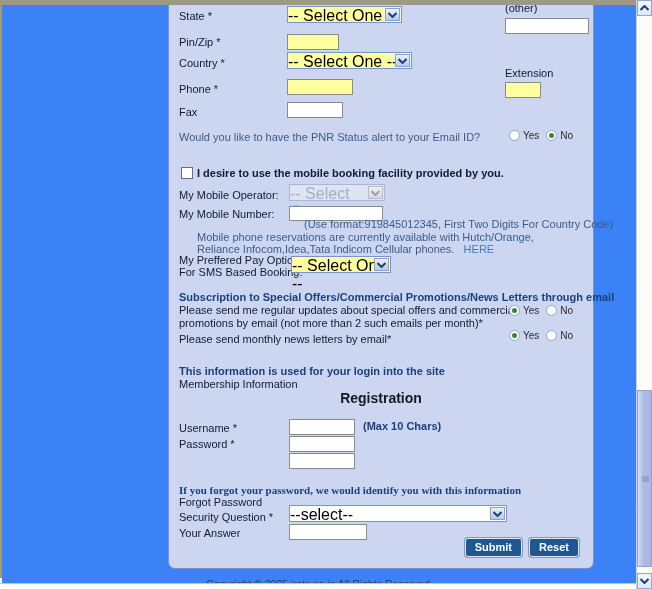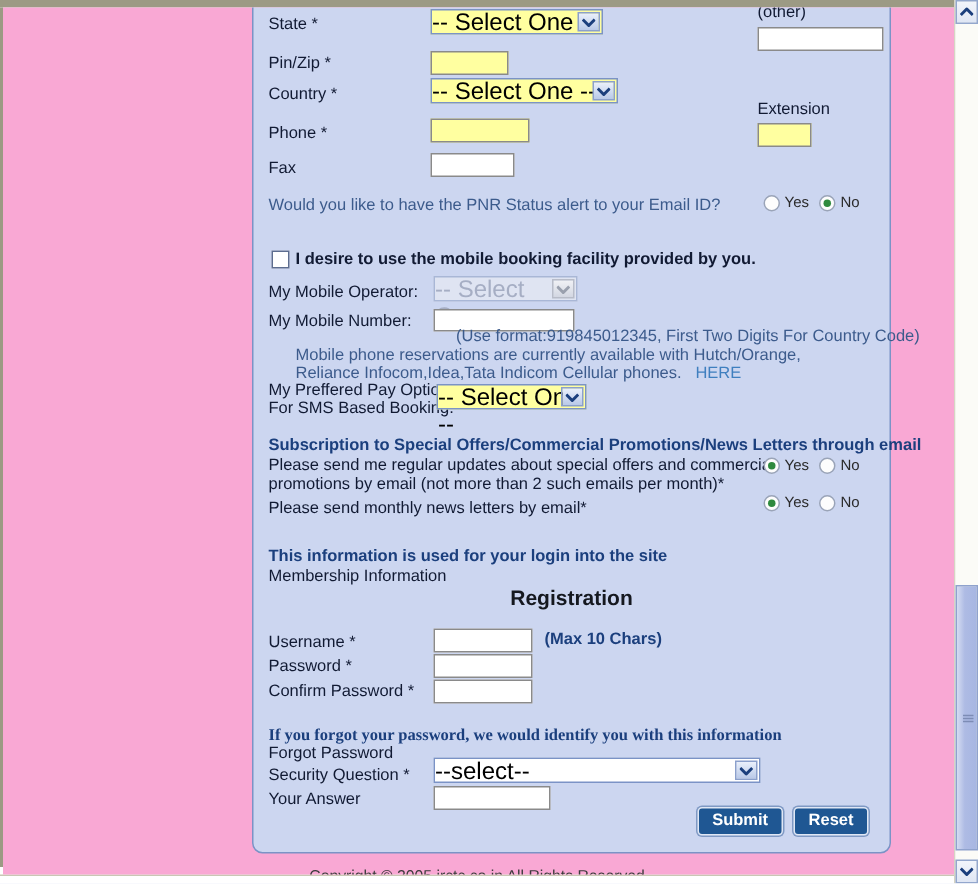--- a/index.html
+++ b/index.html
@@ -29,21 +29,21 @@
     width: 2px;
     height: 573px;
     background: #9c9a84;
   }
   .page-area {
     position: absolute;
     top: 5px;
     left: 2px;
     width: 643px;
     height: 578px;
-    background: #f9a8d4;
+    background: #3b82f6;
     overflow: hidden;
   }
   .bottom-strip {
     position: absolute;
     left: 0; top: 583px;
     width: 637px;
     height: 6px;
     background: #ffffff;
     border-top: 1px solid #c9c7b4;
   }
@@ -463,23 +463,20 @@
         </div>
         <div class="head-blue" style="left:194px; top:420px;">(Max 10 Chars)</div>
 
         <div class="row" style="top:434px;">
           <span class="lbl">Password *</span>
         </div>
         <div style="position:absolute; left:120px; top:434px;">
           <input class="txtin white" type="password" style="width: 66px;" value="">
         </div>
 
-        <div class="row" style="top:451px;">
-          <span class="lbl">Confirm Password *</span>
-        </div>
         <div style="position:absolute; left:120px; top:451px;">
           <input class="txtin white" type="password" style="width: 66px;" value="">
         </div>
 
         <div class="hint" style="left:10px; top:484px;font-family:Liberation Serif, serif;">If you forgot your password, we would identify you with this information</div>
         <div class="plain" style="left:10px; top:496px;">Forgot Password</div>
 
         <div class="row" style="top:507px;">
           <span class="lbl">Security Question *</span>
         </div>

